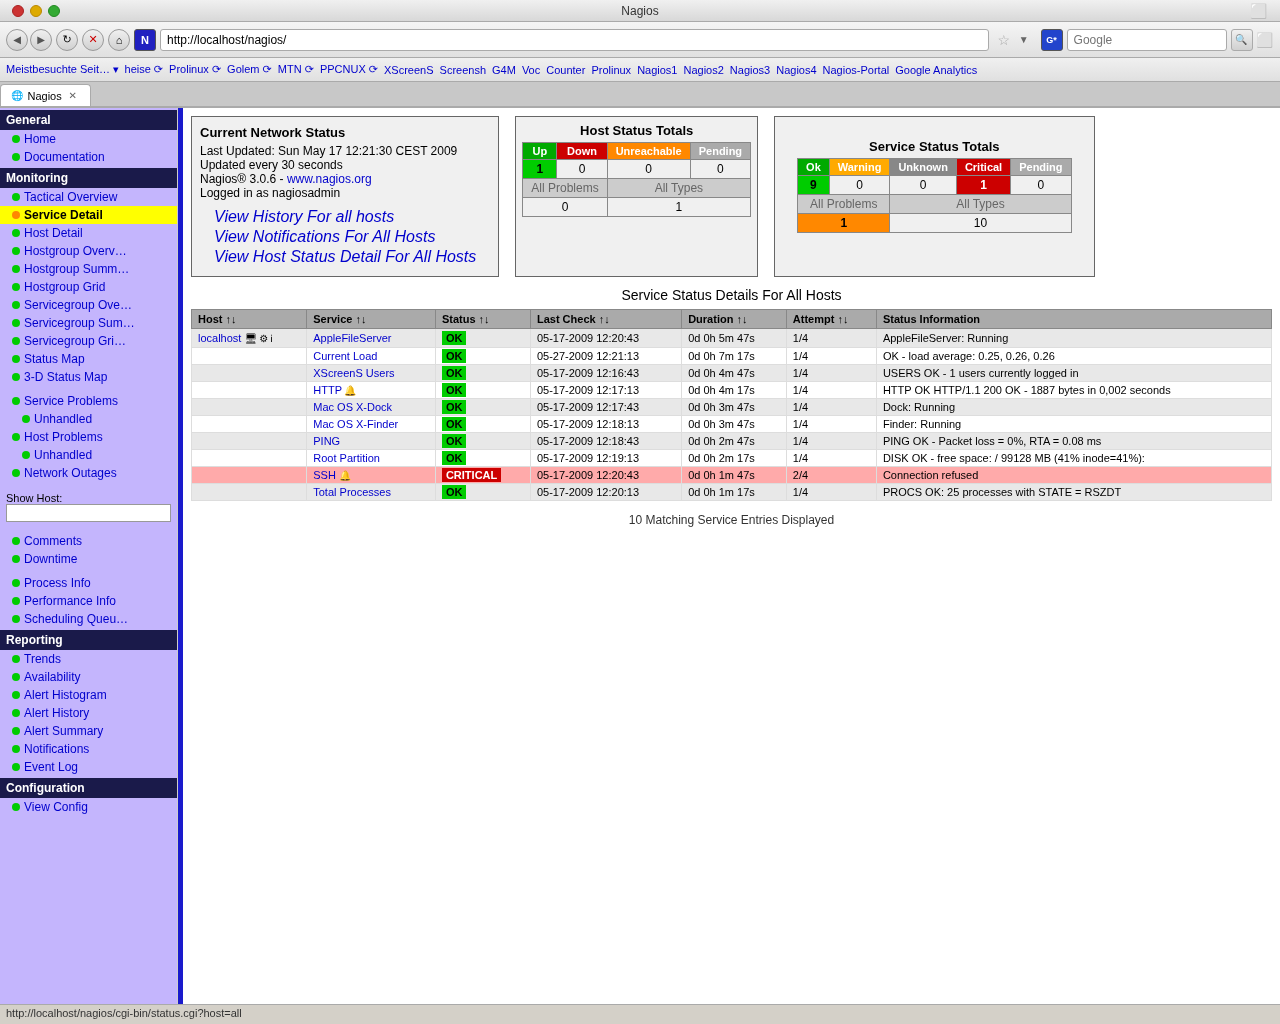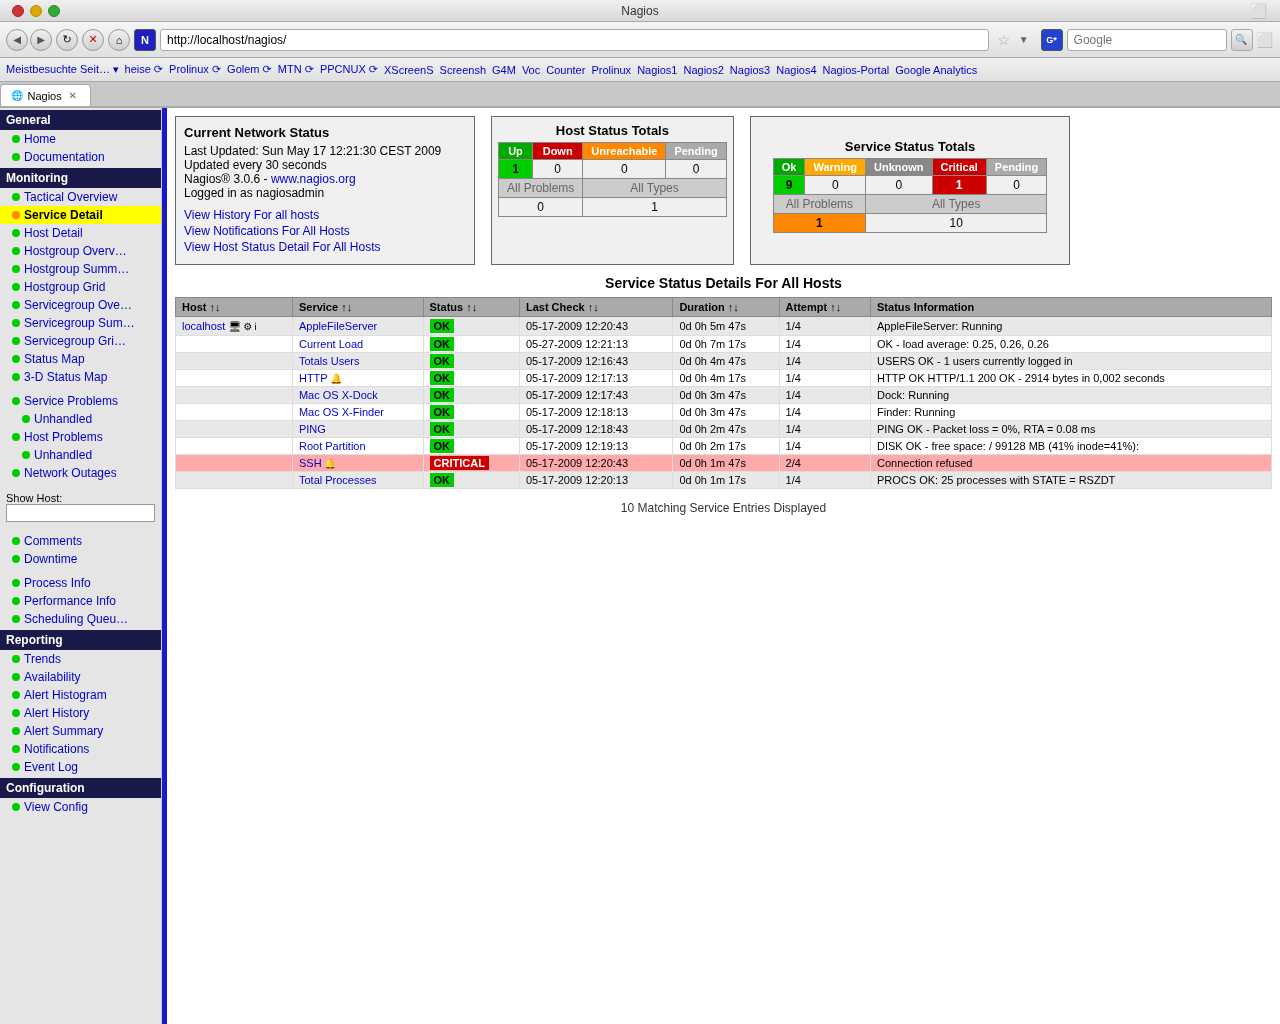--- a/index.html
+++ b/index.html
@@ -28,21 +28,21 @@
     .tab-bar { display: flex; align-items: flex-end; background: #c8c8c8; padding-top: 4px; height: 26px; border-bottom: 2px solid #aaa; }
     .tab { display: flex; align-items: center; gap: 4px; padding: 3px 10px; background: #e8e8e8; border: 1px solid #aaa; border-bottom: none; border-radius: 4px 4px 0 0; font-size: 11px; cursor: pointer; height: 22px; }
     .tab.active { background: white; z-index: 1; }
     .tab-icon { font-size: 10px; }
     .tab-close { font-size: 10px; color: #666; width: 14px; height: 14px; display: flex; align-items: center; justify-content: center; border-radius: 3px; }
 
     
     .main-content { display: flex; flex: 1; overflow: hidden; background: white; }
 
     
-    .sidebar { width: 162px; background: #e5e5e5; border-right: 1px solid #ccc; overflow-y: auto; flex-shrink: 0; }
+    .sidebar { width: 178px; background: #c4b5fd; border-right: 1px solid #ccc; overflow-y: auto; flex-shrink: 0; }
     .sidebar-section { background: #1a1a4a; color: white; padding: 3px 6px; font-size: 12px; font-weight: bold; margin-top: 2px; }
     .sidebar-item { padding: 2px 6px 2px 12px; cursor: pointer; display: flex; align-items: center; gap: 4px; font-size: 12px; }
     .sidebar-item a { color: #0000cc; text-decoration: none; font-size: 12px; }
     .dot { width: 8px; height: 8px; border-radius: 50%; display: inline-block; flex-shrink: 0; }
     .dot-green { background: #00cc00; }
     .dot-orange { background: #ff8800; }
     .sidebar-selected { background: #ffff00; color: black; font-weight: bold; }
     .sidebar-selected a { color: black; }
     .show-host { padding: 4px 6px; font-size: 11px; }
     .show-host input { width: 100%; height: 18px; border: 1px solid #999; font-size: 11px; }
@@ -73,35 +73,35 @@
     .th-unknown { background: #888888; }
     .th-critical { background: #cc0000; }
     .th-pending2 { background: #aaaaaa; }
     .td-green { background: #00cc00; color: black; font-weight: bold; }
     .td-orange { background: #ff8800; color: black; font-weight: bold; }
     .td-red { background: #cc0000; color: white; font-weight: bold; }
     .td-normal { background: #f0f0f0; }
     .all-problems { background: #cccccc; color: #666; font-size: 11px; }
 
     
-    .service-detail-title { text-align: center; font-weight: bold; font-size: 14px; margin: 10px 0 6px; }
+    .service-detail-title { text-align: center; font-weight: normal; font-size: 14px; margin: 10px 0 6px; }
     .service-table { border-collapse: collapse; width: 100%; font-size: 11px; }
     .service-table th { background: #aaaaaa; padding: 3px 6px; text-align: left; border: 1px solid #888; cursor: pointer; white-space: nowrap; }
     .service-table td { padding: 2px 6px; border: 1px solid #ddd; white-space: nowrap; }
     .row-even { background: #e8e8e8; }
     .row-odd { background: white; }
     .row-critical { background: #ffaaaa !important; }
     .status-ok { background: #00cc00; color: black; padding: 1px 4px; font-weight: bold; font-size: 11px; }
     .status-critical { background: #cc0000; color: white; padding: 1px 4px; font-weight: bold; font-size: 11px; }
     .service-link { color: #0000cc; text-decoration: none; }
     .host-link { color: #0000cc; text-decoration: none; }
     .host-icons { display: inline-flex; gap: 2px; align-items: center; }
     .matching-text { text-align: center; margin: 12px 0; font-size: 12px; color: #333; }
 
-    .links-section a { display: block; color: #0000cc; text-decoration: none; margin: 2px 0; font-size: 12px; }
+    .links-section a { display: block; color: #0000cc; text-decoration: none; margin: 2px 14px; font-size: 16px; font-style: italic; }
 
     
     .sidebar::-webkit-scrollbar { width: 8px; }
     .sidebar::-webkit-scrollbar-thumb { background: #8888cc; border-radius: 4px; }
     .sidebar::-webkit-scrollbar-track { background: #e0e0e0; }
     .content::-webkit-scrollbar { width: 8px; }
     .content::-webkit-scrollbar-thumb { background: #aaa; border-radius: 4px; }
 
     .statusbar { background: #d4d0c8; border-top: 1px solid #aaa; padding: 2px 6px; font-size: 11px; color: #333; height: 20px; }
 
@@ -444,39 +444,39 @@
             <td><a href="#" class="service-link">Current Load</a></td>
             <td><span class="status-ok">OK</span></td>
             <td>05-27-2009 12:21:13</td>
             <td>0d 0h 7m 17s</td>
             <td>1/4</td>
             <td>OK - load average: 0.25, 0.26, 0.26</td>
           </tr>
 
           <tr class="row-even">
             <td></td>
-            <td><a href="#" class="service-link">Totals Users</a></td>
+            <td><a href="#" class="service-link">XScreenS Users</a></td>
             <td><span class="status-ok">OK</span></td>
             <td>05-17-2009 12:16:43</td>
             <td>0d 0h 4m 47s</td>
             <td>1/4</td>
             <td>USERS OK - 1 users currently logged in</td>
           </tr>
 
           <tr class="row-odd">
             <td></td>
             <td>
               <a href="#" class="service-link">HTTP</a>
               <span style="font-size:10px;">🔔</span>
             </td>
             <td><span class="status-ok">OK</span></td>
             <td>05-17-2009 12:17:13</td>
             <td>0d 0h 4m 17s</td>
             <td>1/4</td>
-            <td>HTTP OK HTTP/1.1 200 OK - 2914 bytes in 0,002 seconds</td>
+            <td>HTTP OK HTTP/1.1 200 OK - 1887 bytes in 0,002 seconds</td>
           </tr>
 
           <tr class="row-even">
             <td></td>
             <td><a href="#" class="service-link">Mac OS X-Dock</a></td>
             <td><span class="status-ok">OK</span></td>
             <td>05-17-2009 12:17:43</td>
             <td>0d 0h 3m 47s</td>
             <td>1/4</td>
             <td>Dock: Running</td>
@@ -535,14 +535,17 @@
             <td>PROCS OK: 25 processes with STATE = RSZDT</td>
           </tr>
         </tbody>
       </table>
 
       <div class="matching-text">10 Matching Service Entries Displayed</div>
 
     </div>
   </div>
 
+  <div class="statusbar">
+    <span>http://localhost/nagios/cgi-bin/status.cgi?host=all</span>
+  </div>
 
 </div>
 
 </body></html>

